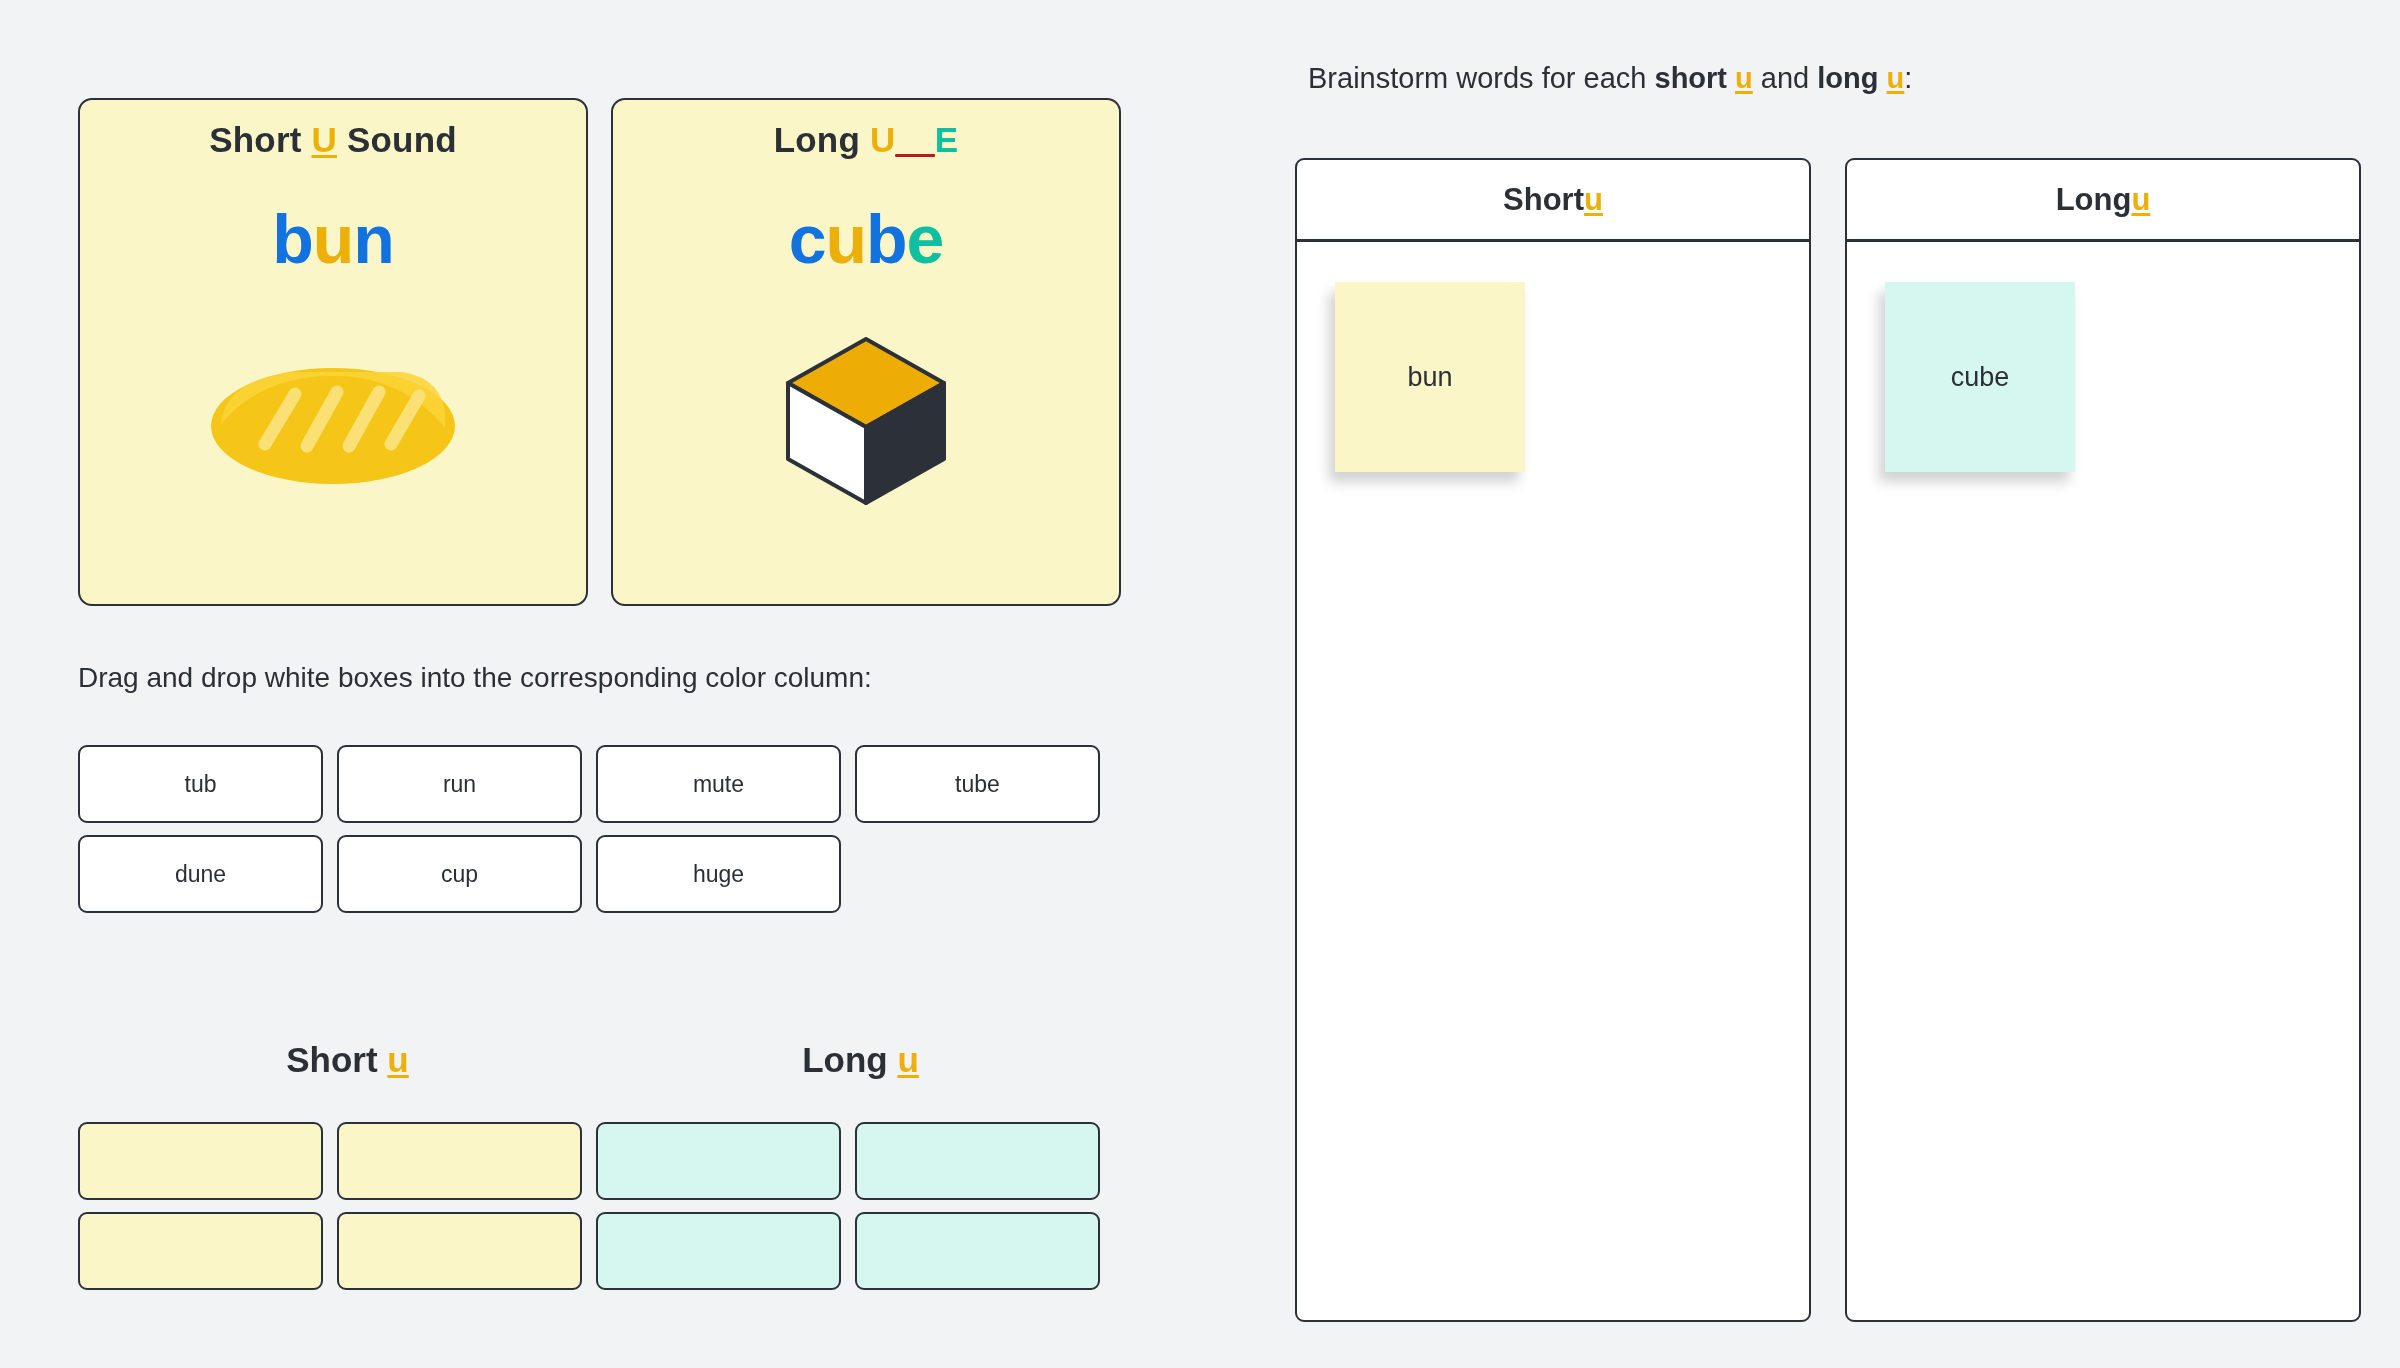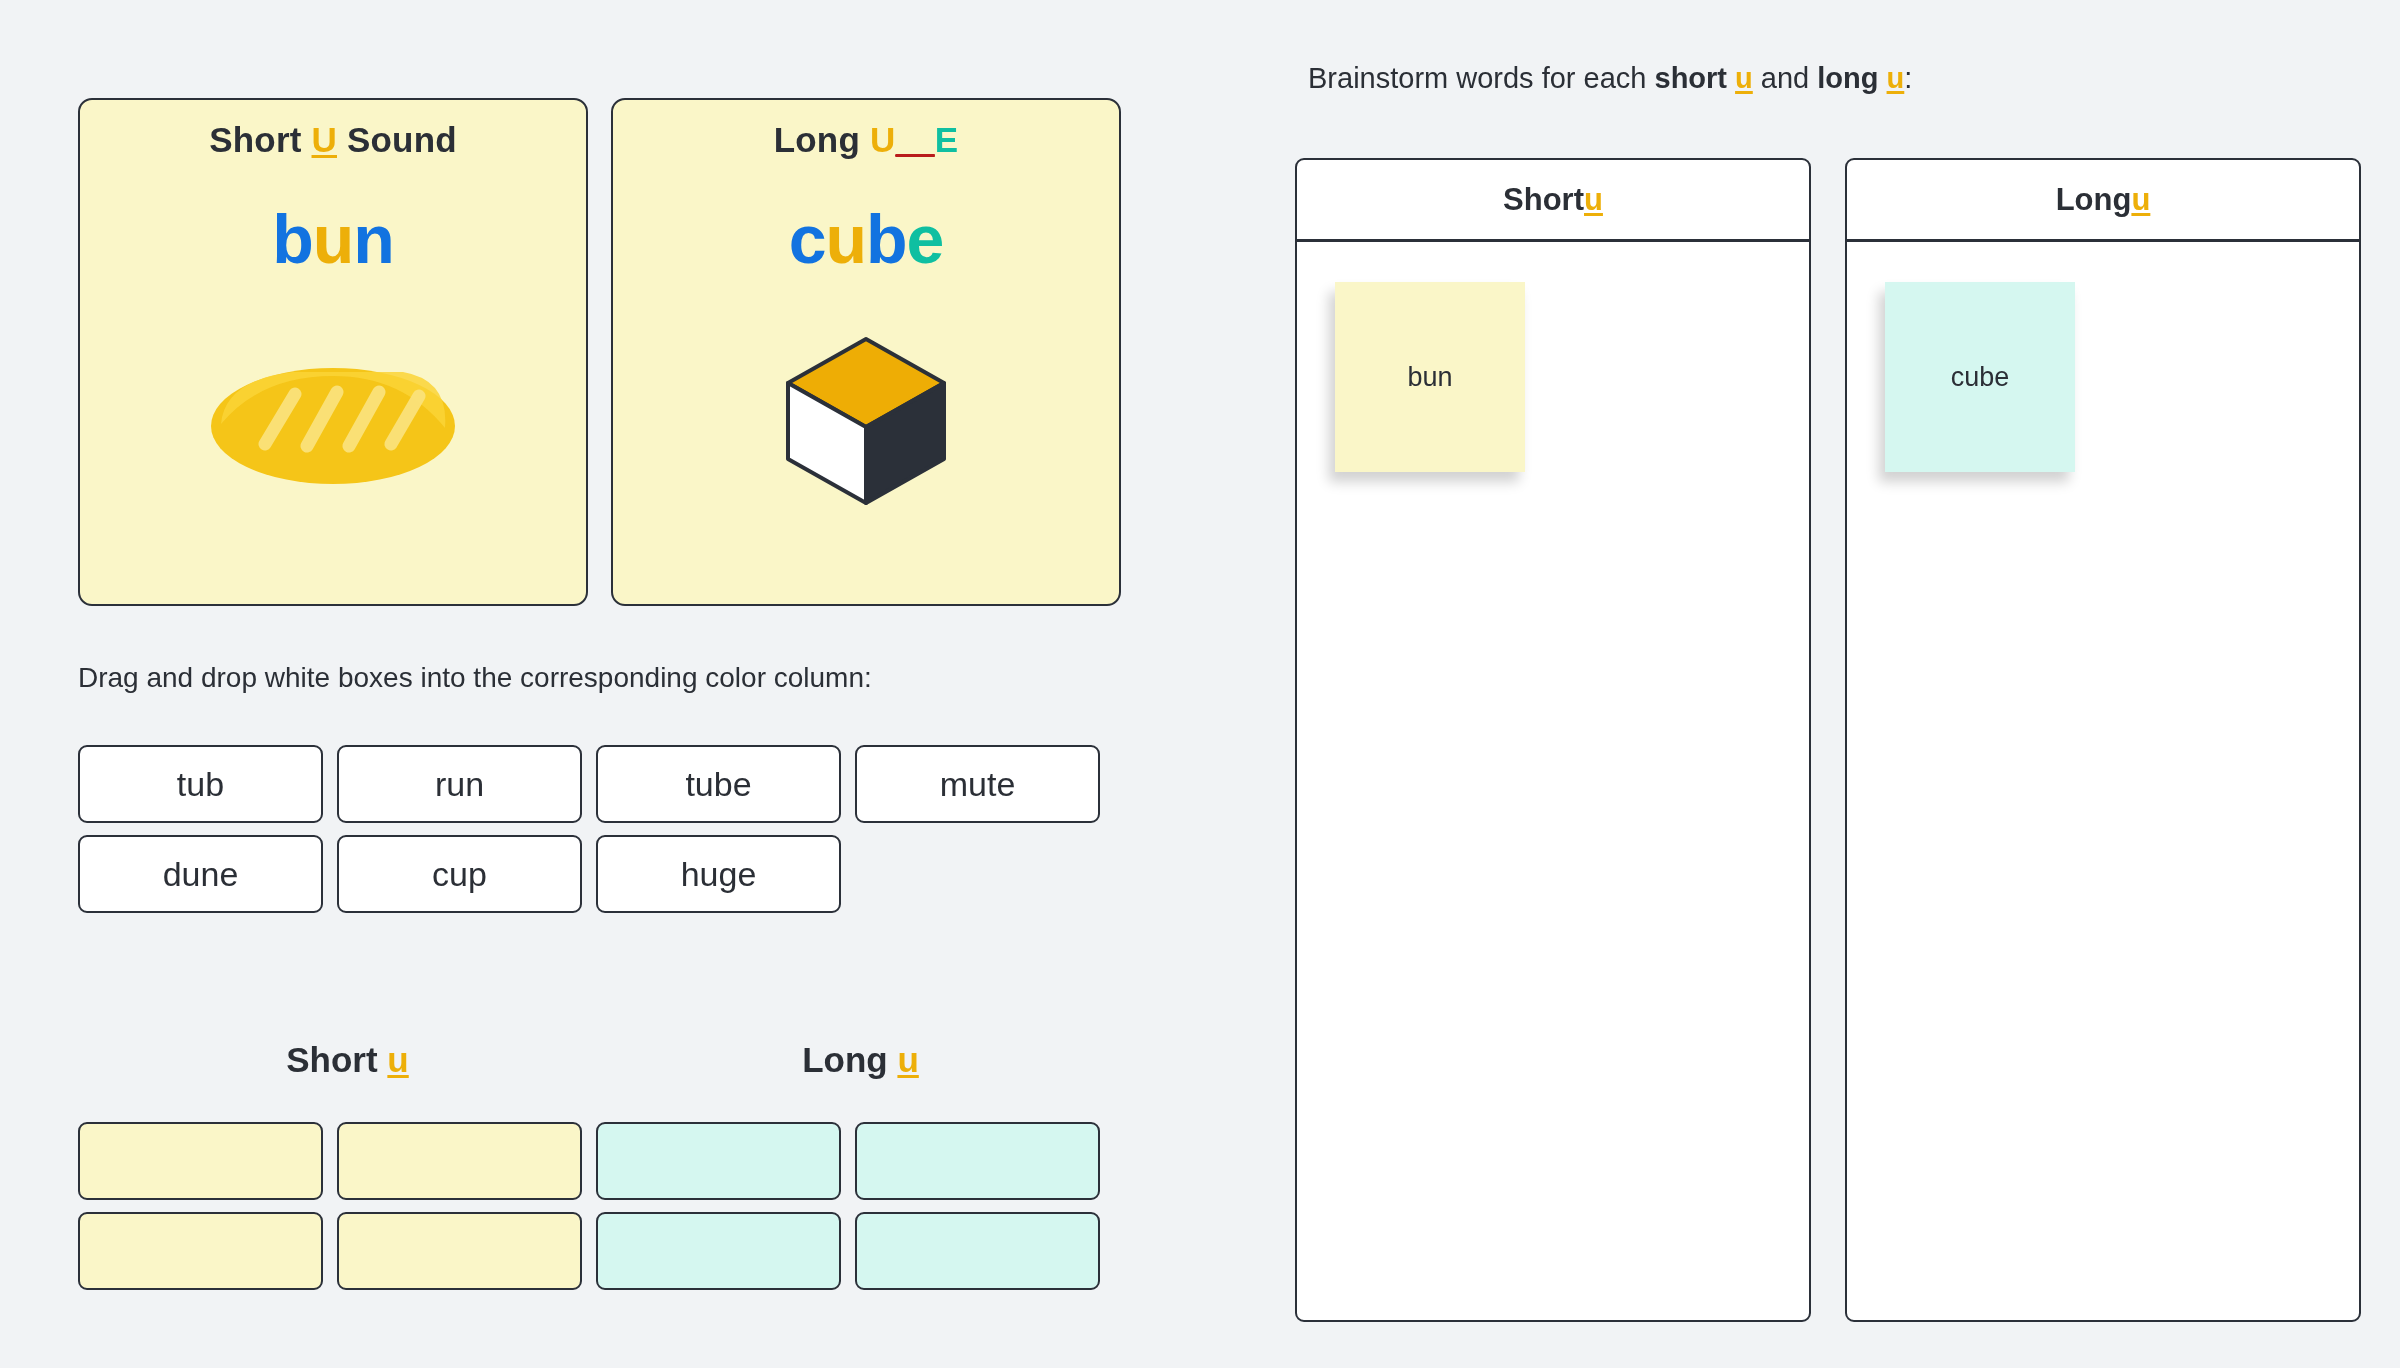--- a/index.html
+++ b/index.html
@@ -102,21 +102,21 @@
     gap: 12px 14px;
   }
 
   .word-tile {
     background: #ffffff;
     border: 2.5px solid #2b3039;
     border-radius: 9px;
     display: flex;
     align-items: center;
     justify-content: center;
-    font-size: 34px;
+    font-size: 23px;
     color: #2b2f36;
     cursor: grab;
   }
 
   
   #column-labels {
     position: absolute;
     left: 13px;
     top: 1040px;
     width: 1026px;
@@ -255,22 +255,22 @@
         </svg>
       </div>
     </div>
   </div>
 
   <div id="dnd-instruction">Drag and drop white boxes into the corresponding color column:</div>
 
   <div id="word-tiles">
     <div class="word-tile">tub</div>
     <div class="word-tile">run</div>
+    <div class="word-tile">mute</div>
     <div class="word-tile">tube</div>
-    <div class="word-tile">mute</div>
     <div class="word-tile">dune</div>
     <div class="word-tile">cup</div>
     <div class="word-tile">huge</div>
   </div>
 
   <div id="column-labels">
     <div class="col-label"><span>Short </span><span class="u-underline">u</span></div>
     <div class="col-label"><span>Long </span><span class="u-underline">u</span></div>
   </div>
 

